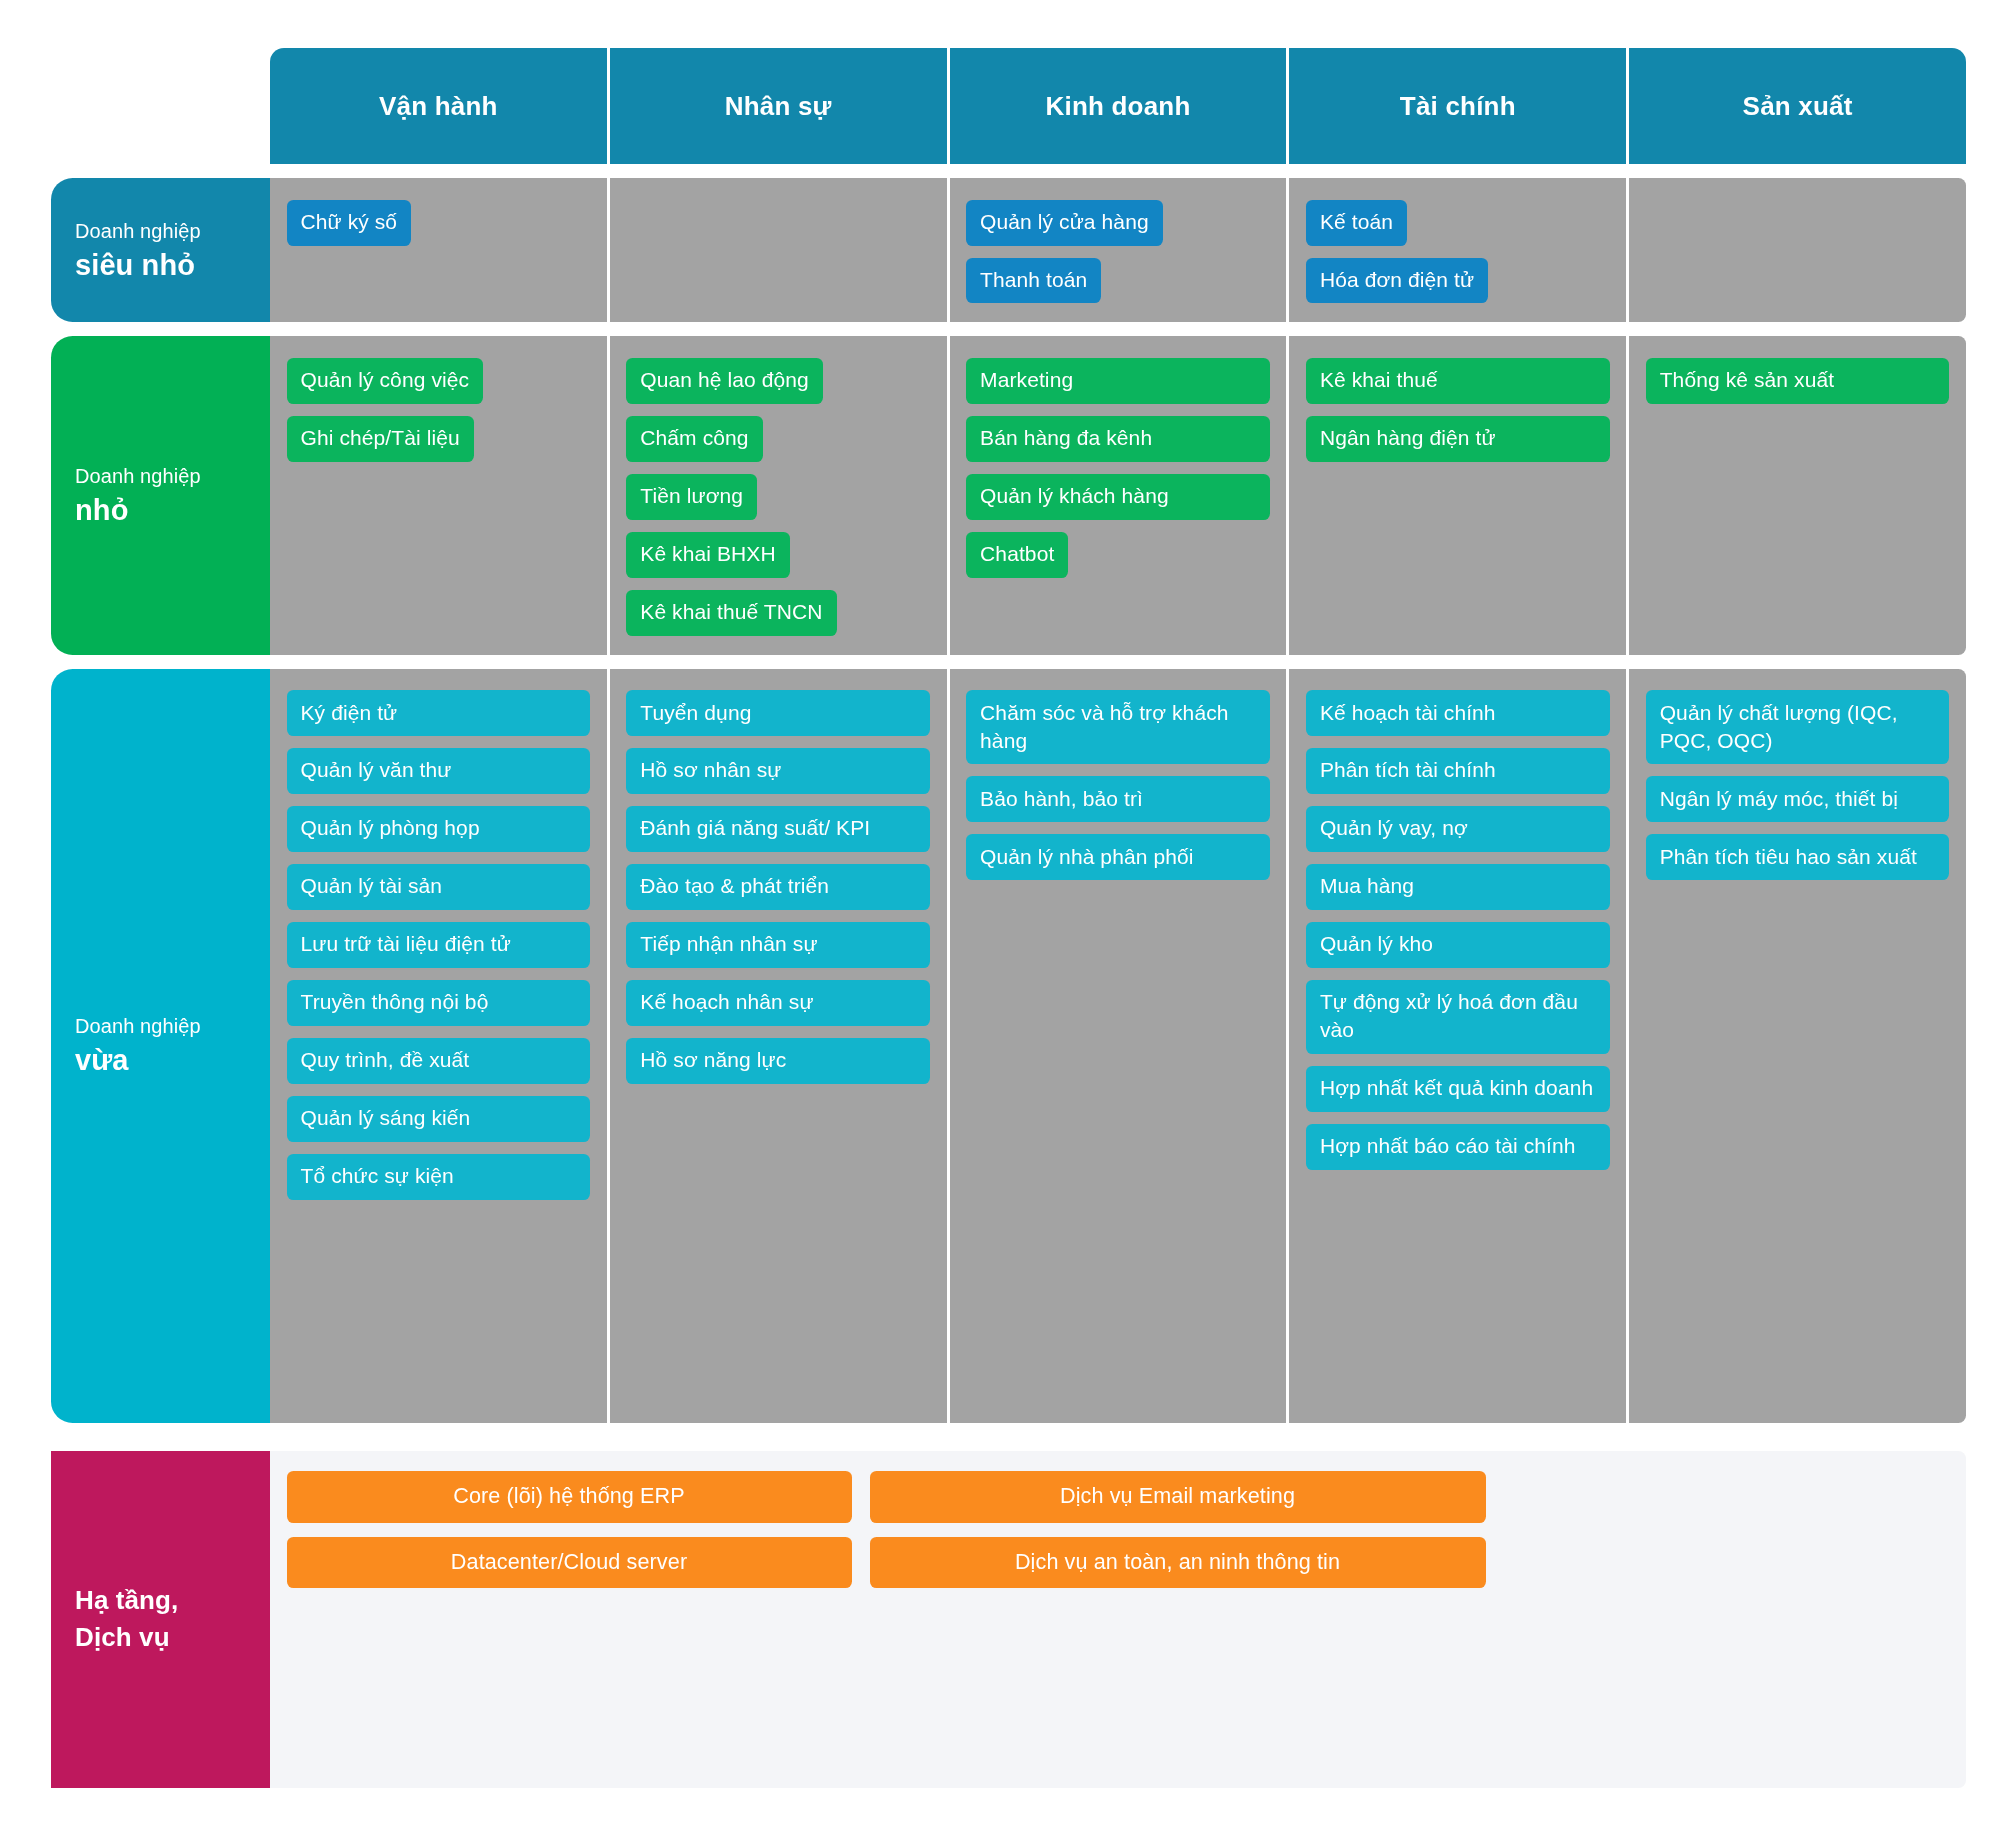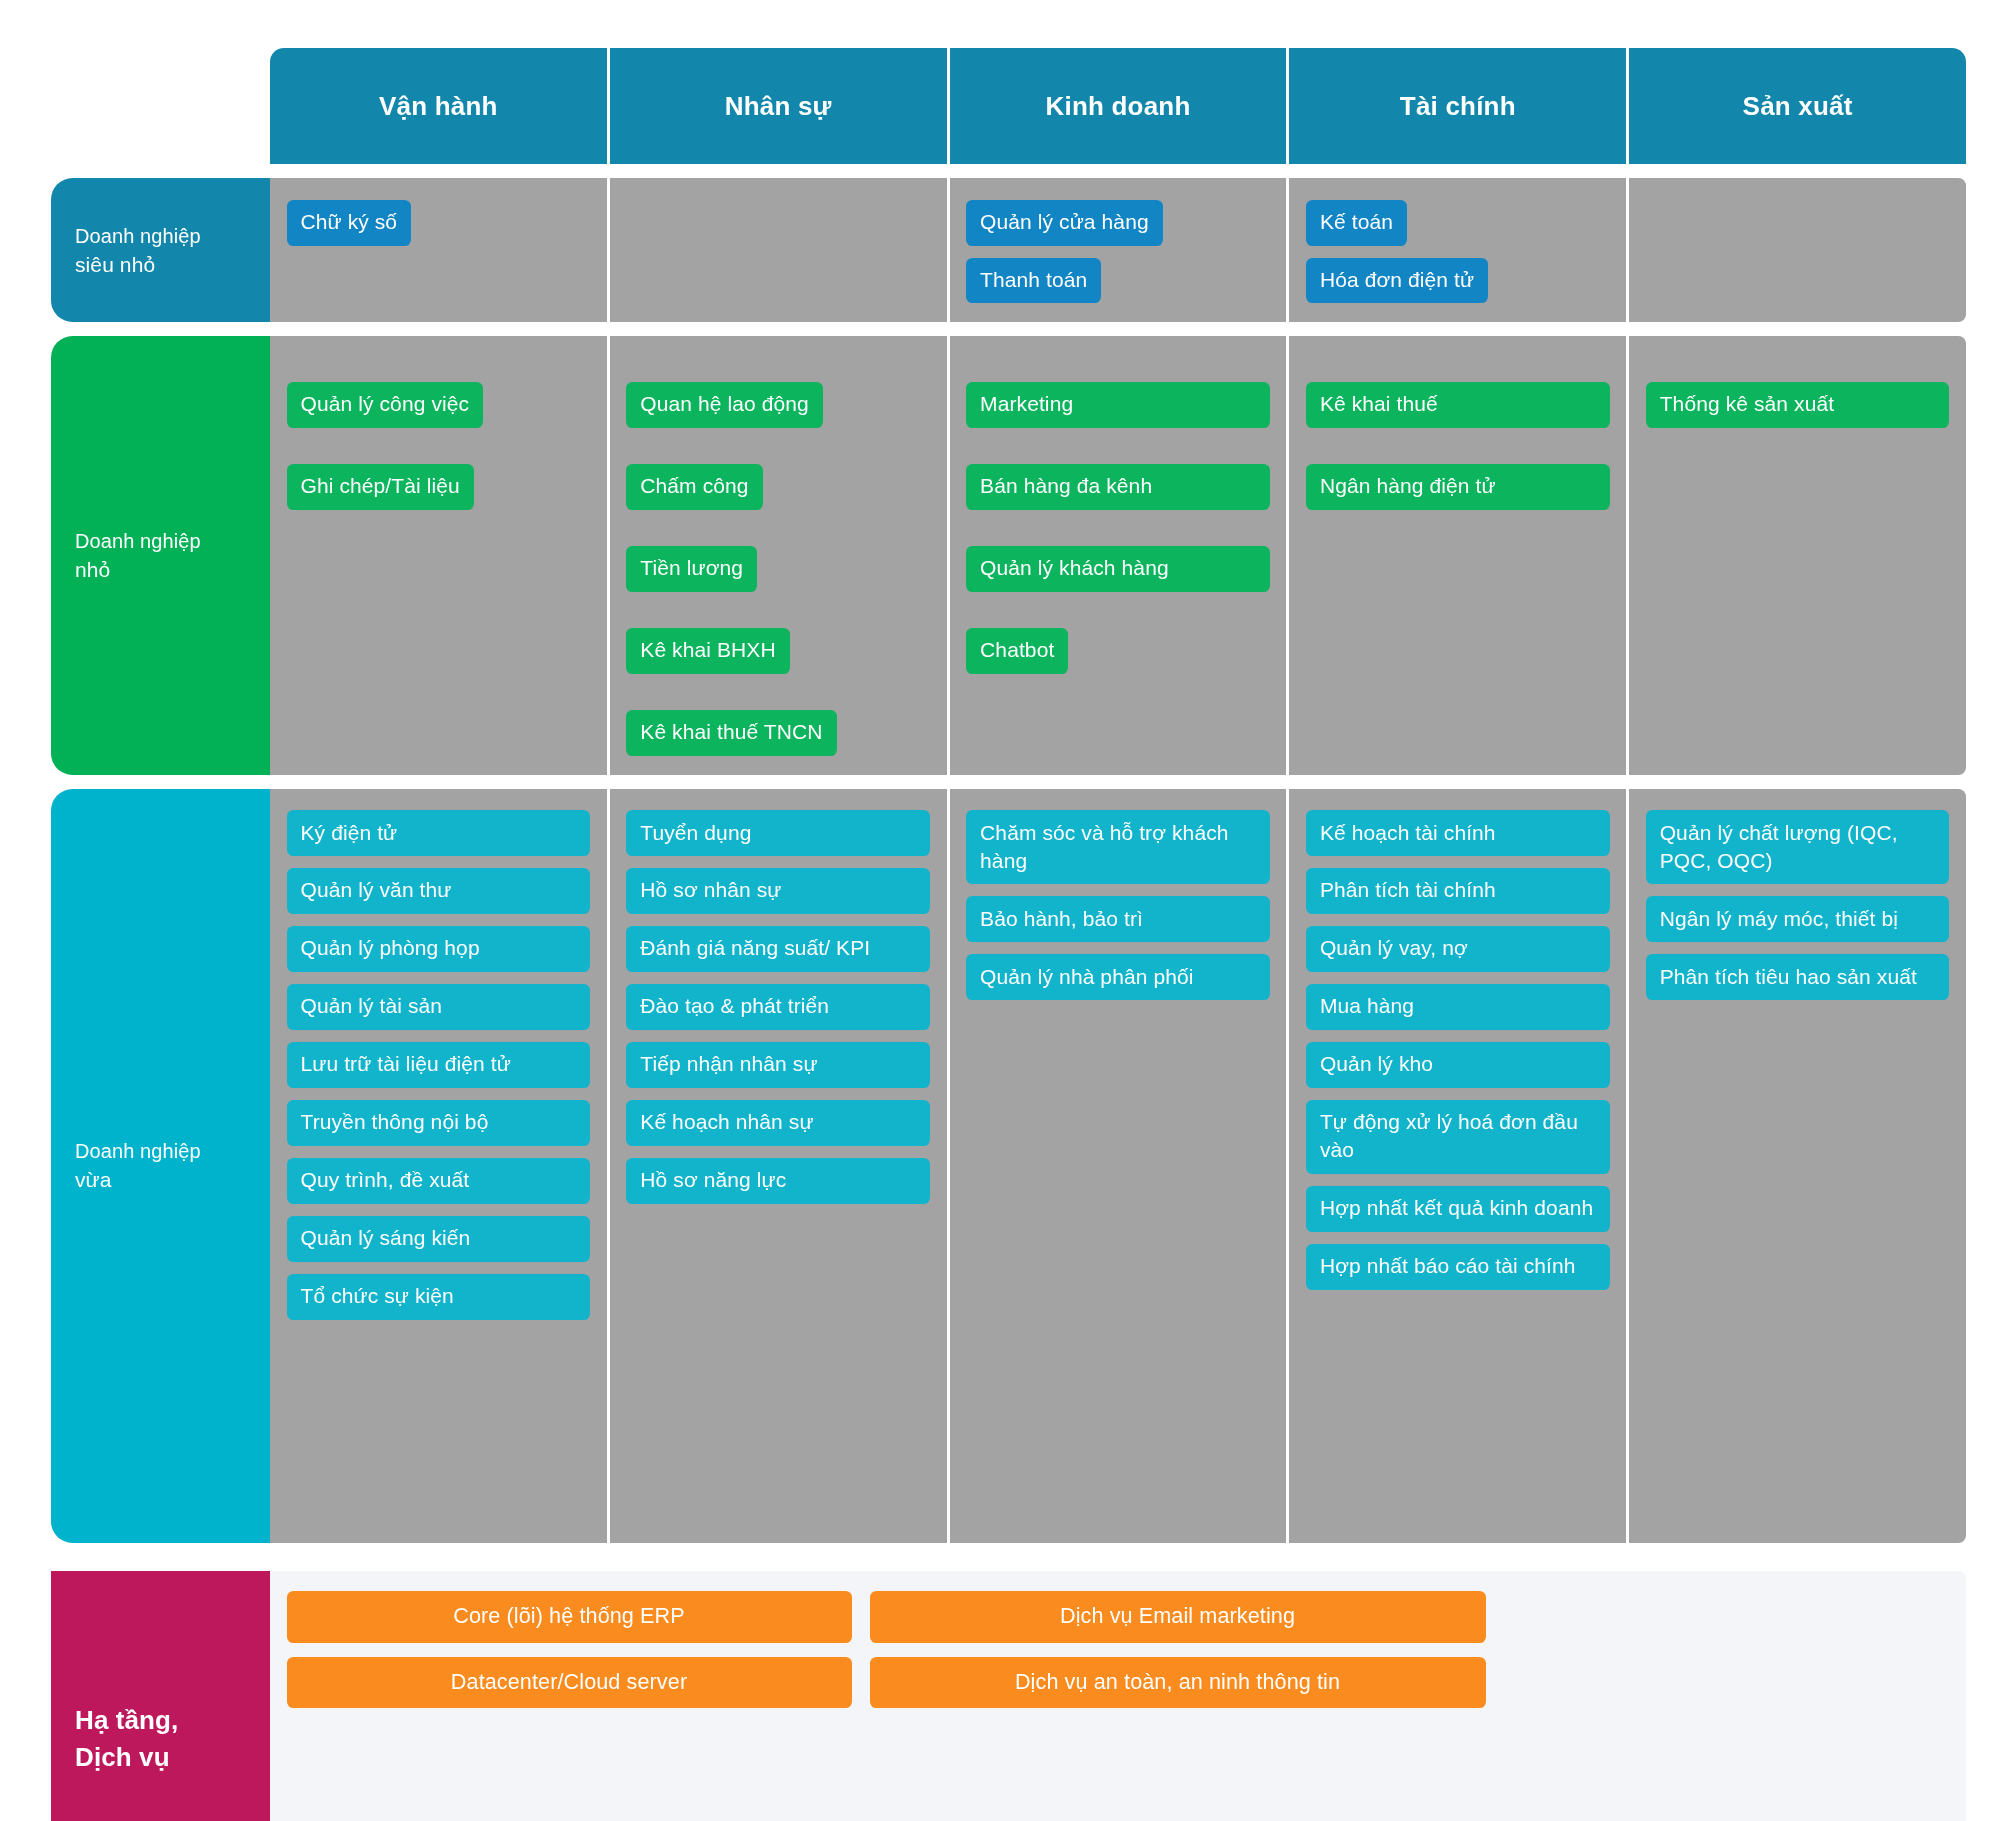--- a/index.html
+++ b/index.html
@@ -48,22 +48,22 @@
     color: #ffffff;
     border-radius: 21.6px 0 0 21.6px;
   }
   .rowlabel .l1 {
     font-size: 20px;
     font-weight: 400;
     line-height: 1.5;
     letter-spacing: 0.1px;
   }
   .rowlabel .l2 {
-    font-size: 21px;
-    font-weight: 400;
+    font-size: 29px;
+    font-weight: 700;
     line-height: 1.35;
     letter-spacing: 0.1px;
   }
   .rowlabel.big .l1 {
     font-size: 26px;
     font-weight: 700;
     line-height: 1.42;
   }
 
   
@@ -130,21 +130,21 @@
 
   
   .gap { height: 14px; }
   .gap-lg { height: 28px; }
 
   
   .theme-micro .rowlabel { background: #1287ab; }
   .theme-micro .chip     { background: #1285c4; }
 
   .theme-small .rowlabel { background: #02b055; }
-  .theme-small .chip     { background: #0bb45d; margin-top: 24px; }
+  .theme-small .chip     { background: #0bb45d; }
 
   .theme-medium .rowlabel { background: #00b3cc; }
   .theme-medium .chip     { background: #12b4cc; }
 
   .theme-infra .rowlabel { background: #be185d; border-radius: 0; }
   .theme-infra .chip     { background: #fa8b1e; }
 
   
   .infra-panel {
     flex: 1 1 auto;

